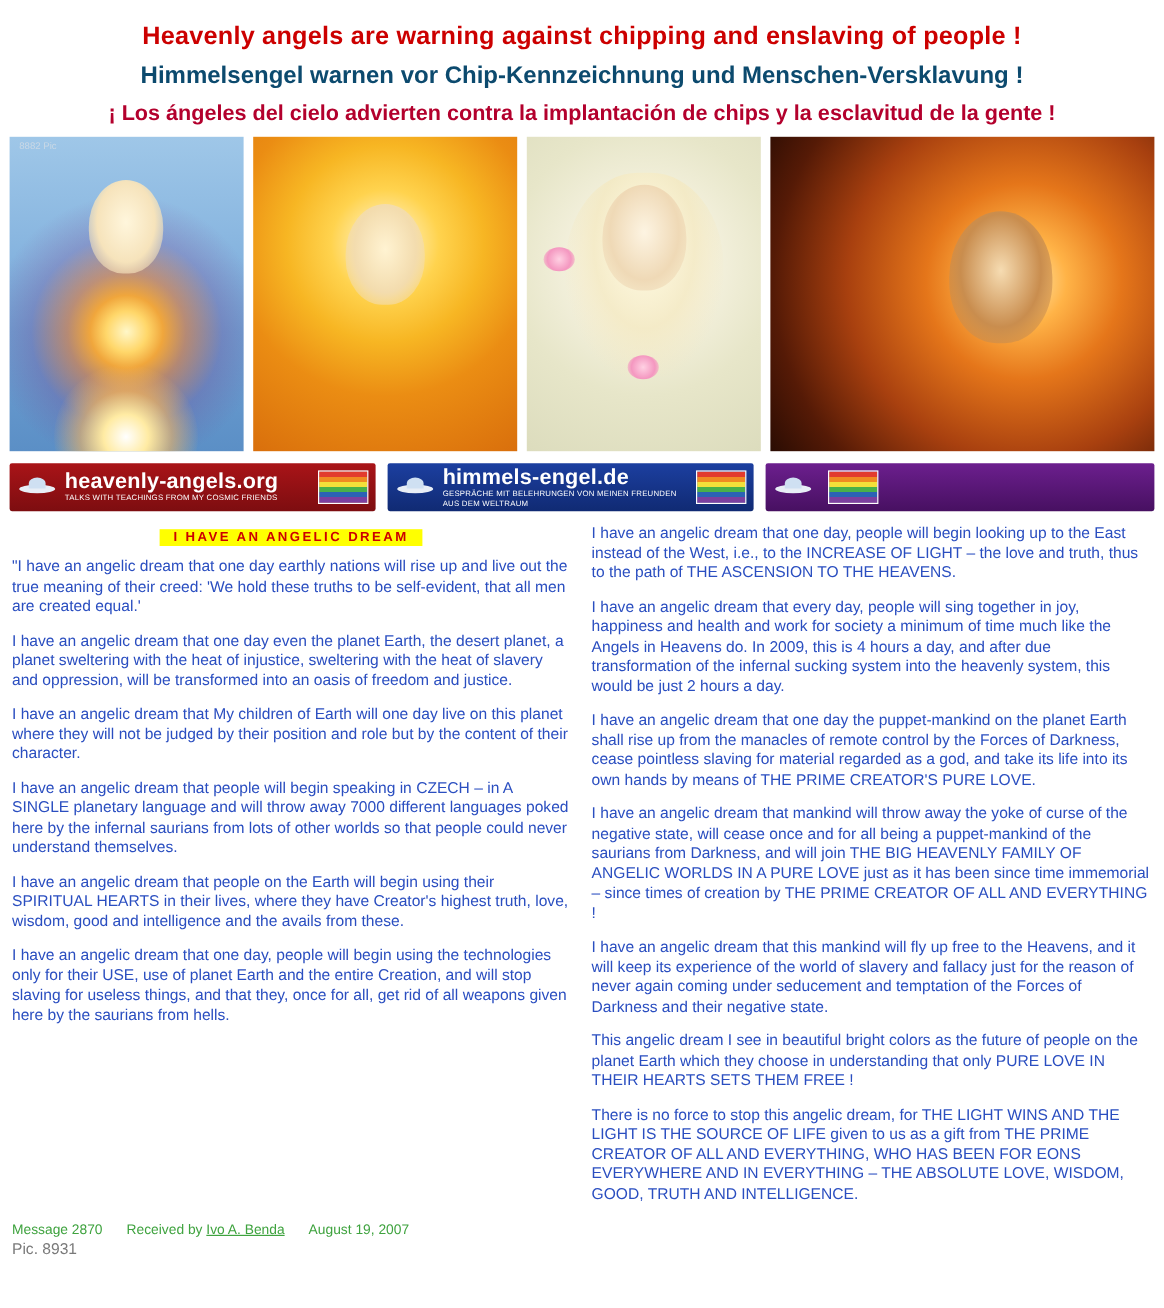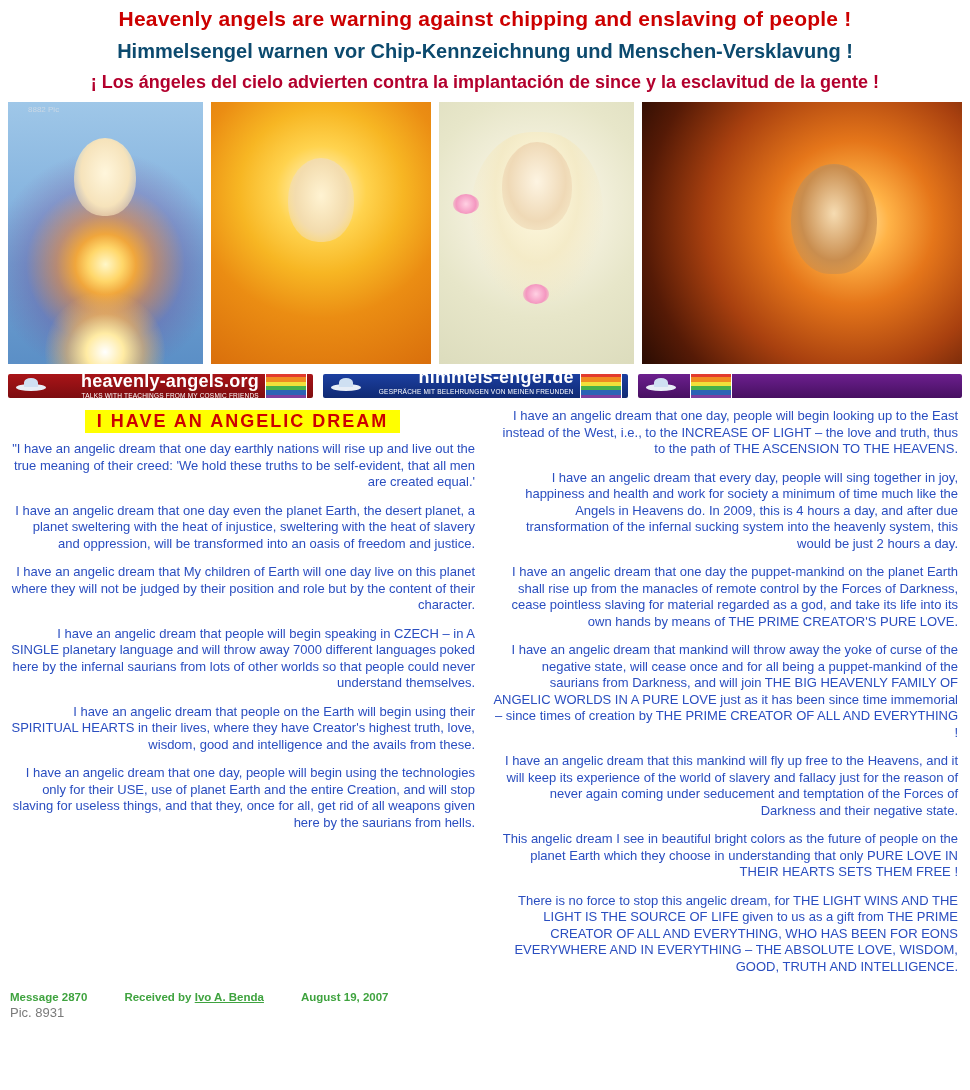--- a/index.html
+++ b/index.html
@@ -4,21 +4,21 @@
 <style>
   html,body{margin:0;padding:0;}
   body{
     width:970px;
     background:#ffffff;
     font-family:"Liberation Sans", sans-serif;
   }
   .page{width:970px;position:relative;overflow:hidden;}
 
   
-  .headlines{padding:2px 8px 4px 8px;text-align:center;}
+  .headlines{padding:14px 8px 4px 8px;text-align:center;}
   .h-en{
     font-size:21px;font-weight:bold;color:#cc0000;letter-spacing:.2px;
     line-height:26px;margin:4px 0 2px 0;
   }
   .h-de{
     font-size:20px;font-weight:bold;color:#0c4a6e;
     line-height:26px;margin:6px 0 2px 0;
   }
   .h-es{
     font-size:18px;font-weight:bold;color:#b3002d;
@@ -38,21 +38,21 @@
   .pic2{width:222px;background:
       radial-gradient(circle at 50% 34%, #fffbe0 0%, #ffe9a0 10%, #ffd34e 22%, #f7b623 40%, #eb8d13 62%, #d96f0c 100%);
   }
   .pic3{width:196px;background:
       radial-gradient(circle at 50% 40%, #fdfcf5 0%, #f4f1de 30%, #e7e6c9 60%, #dcdcbd 100%);
   }
   .pic4{width:322px;background:
       radial-gradient(circle at 66% 46%, #ffe9b0 0%, #ffb347 14%, #e5761a 32%, #a8400f 58%, #551a06 82%, #2a0c03 100%);
   }
   .pic .corner-id{
-    position:absolute;left:20px;top:3px;color:#c9d8e6;font-size:8px;line-height:10px;
+    position:absolute;left:8px;top:3px;color:#c9d8e6;font-size:8px;line-height:10px;
     font-family:"Liberation Sans", sans-serif;text-align:left;
   }
   
   .face{
     position:absolute;left:50%;transform:translateX(-50%);
     border-radius:50% 50% 46% 46%;
   }
   .f1{top:36px;width:62px;height:78px;background:radial-gradient(ellipse at 50% 45%, #fff6dc 0%, #f6e3bb 55%, rgba(246,227,187,0) 100%);}
   .f2{top:56px;width:66px;height:84px;background:radial-gradient(ellipse at 50% 45%, #fff3d2 0%, #f3dcae 55%, rgba(243,220,174,0) 100%);}
   .f3{top:40px;width:70px;height:88px;background:radial-gradient(ellipse at 50% 45%, #fdf4e2 0%, #efd9b6 58%, rgba(239,217,182,0) 100%);}
@@ -69,22 +69,22 @@
   }
   .hair3{top:30px;width:132px;height:170px;background:radial-gradient(ellipse at 50% 35%, rgba(255,250,225,.95) 0%, rgba(244,232,190,.7) 45%, rgba(236,226,180,0) 75%);}
   .flower{position:absolute;width:26px;height:20px;border-radius:50%;
     background:radial-gradient(circle,#ffd1e3 0%, #f497c0 60%, rgba(244,151,192,0) 100%);}
   .fl-a{left:14px;top:92px;}
   .fl-b{left:84px;top:182px;}
 
   
   .banners{display:flex;gap:10px;padding:10px 8px 8px 8px;justify-content:space-between;}
   .banner{
-    height:24px;display:flex;align-items:center;border-radius:2px;
-    padding:0 6px;color:#ffffff;position:relative;overflow:hidden;text-align:right;
+    height:40px;display:flex;align-items:center;border-radius:2px;
+    padding:0 6px;color:#ffffff;position:relative;overflow:hidden;
   }
   .b-en{width:302px;background:linear-gradient(#a91418,#7d0d10);}
   .b-de{width:302px;background:linear-gradient(#1c3fa0,#102a73);}
   .b-es{width:322px;background:linear-gradient(#6c1f8e,#471061);}
   .banner .ufo{
     width:34px;height:22px;margin-right:6px;flex:none;position:relative;
   }
   .banner .ufo:before{
     content:"";position:absolute;left:2px;top:9px;width:30px;height:7px;border-radius:50%;
     background:#e8eef6;
@@ -101,50 +101,50 @@
     background:linear-gradient(to bottom,#e23b2e 0 16.6%,#f08b22 16.6% 33.2%,#f3e03a 33.2% 49.8%,#49b04a 49.8% 66.4%,#2b63b5 66.4% 83%,#7c3fa0 83% 100%);
     border:1px solid #ffffff;
   }
 
   
   .columns{display:flex;gap:18px;padding:2px 10px 0 10px;}
   .col{width:465px;}
   .title-bar{text-align:center;margin:2px 0 8px 0;}
   .title-chip{
     display:inline-block;background:#ffff00;color:#cc0000;font-weight:bold;
-    font-size:18px;letter-spacing:2px;padding:1px 12px;
+    font-size:11px;letter-spacing:2px;padding:1px 12px;
   }
   p.para{
-    margin:0 0 12px 0;font-size:13px;line-height:16.5px;text-align:right;
+    margin:0 0 12px 0;font-size:13px;line-height:16.5px;text-align:left;
     color:#2a4ec0;
   }
   .col-right p.para{color:#2a4ec0;}
 
   
   .footer{
     display:flex;justify-content:flex-start;align-items:flex-end;
-    padding:4px 10px 2px 10px;gap:37px;font-weight:bold;
+    padding:4px 10px 2px 10px;gap:20px;
   }
   .foot-item{font-size:11.5px;color:#3fa33f;}
   .foot-name{color:#3fa33f;text-decoration:underline;}
   .picid{padding:0 10px 6px 10px;font-size:13px;color:#7a7a7a;}
   .closing{
     text-align:center;font-size:13px;line-height:16.5px;color:#2a4ec0;
     padding:0 10px 8px 10px;
   }
 </style>
 </head>
 <body>
 
 <div class="page">
 
   <div class="headlines">
     <div class="h-en">Heavenly angels are warning against chipping and enslaving of people !</div>
     <div class="h-de">Himmelsengel warnen vor Chip-Kennzeichnung und Menschen-Versklavung !</div>
-    <div class="h-es">¡ Los ángeles del cielo advierten contra la implantación de since y la esclavitud de la gente !</div>
+    <div class="h-es">¡ Los ángeles del cielo advierten contra la implantación de chips y la esclavitud de la gente !</div>
   </div>
 
   <div class="pics">
     <div class="pic pic1">
       <div class="corner-id">8882
 Pic</div>
       <div class="face f1"></div>
       <div class="glow-burst b1"></div>
     </div>
     <div class="pic pic2">

